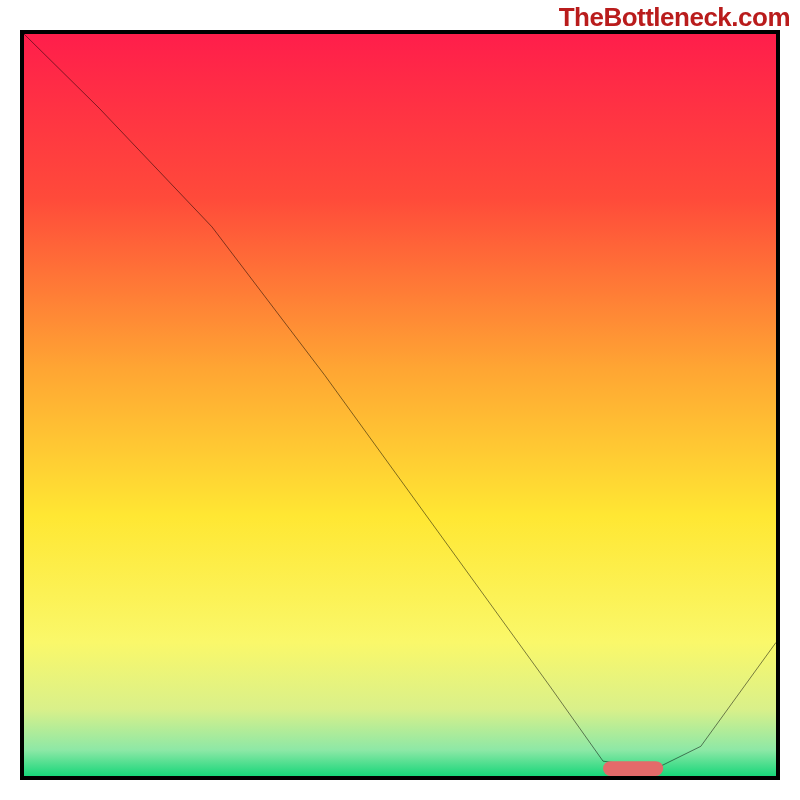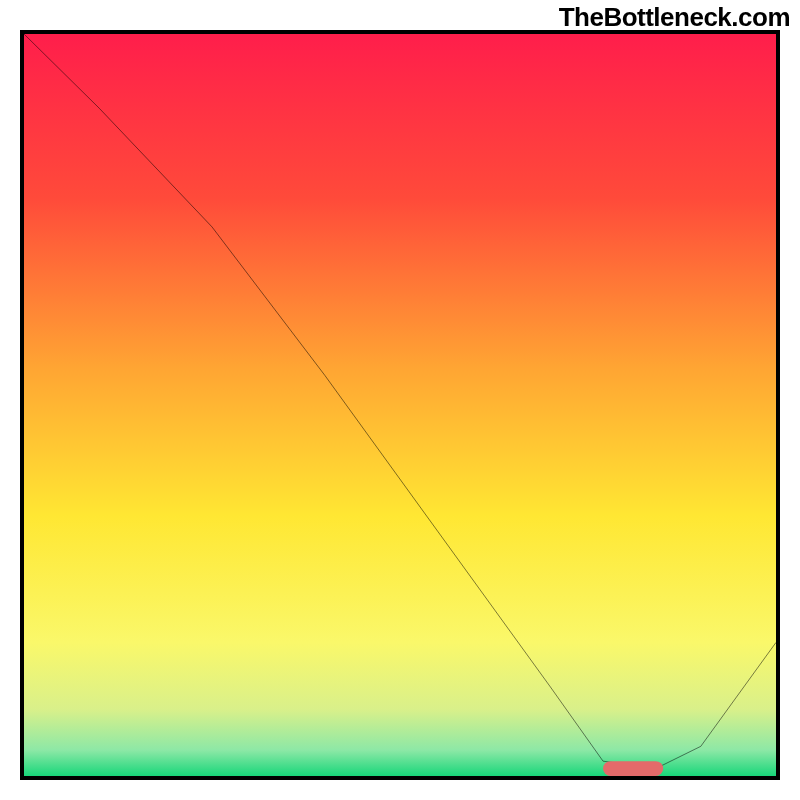--- a/index.html
+++ b/index.html
@@ -15,21 +15,21 @@
     width: 800px;
     height: 800px;
     box-sizing: border-box;
   }
   .watermark {
     position: absolute;
     top: 2px;
     right: 10px;
     font-size: 26px;
     font-weight: 600;
-    color: #000000;
+    color: #b91c1c;
     letter-spacing: -0.5px;
     margin-left: 22px;
   }
   .plot {
     position: absolute;
     left: 20px;
     right: 20px;
     top: 30px;
     bottom: 20px;
     border: 4px solid #000;

